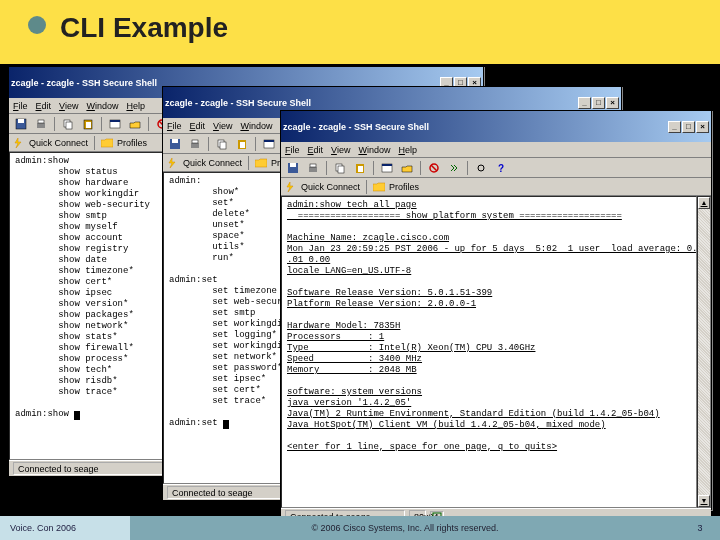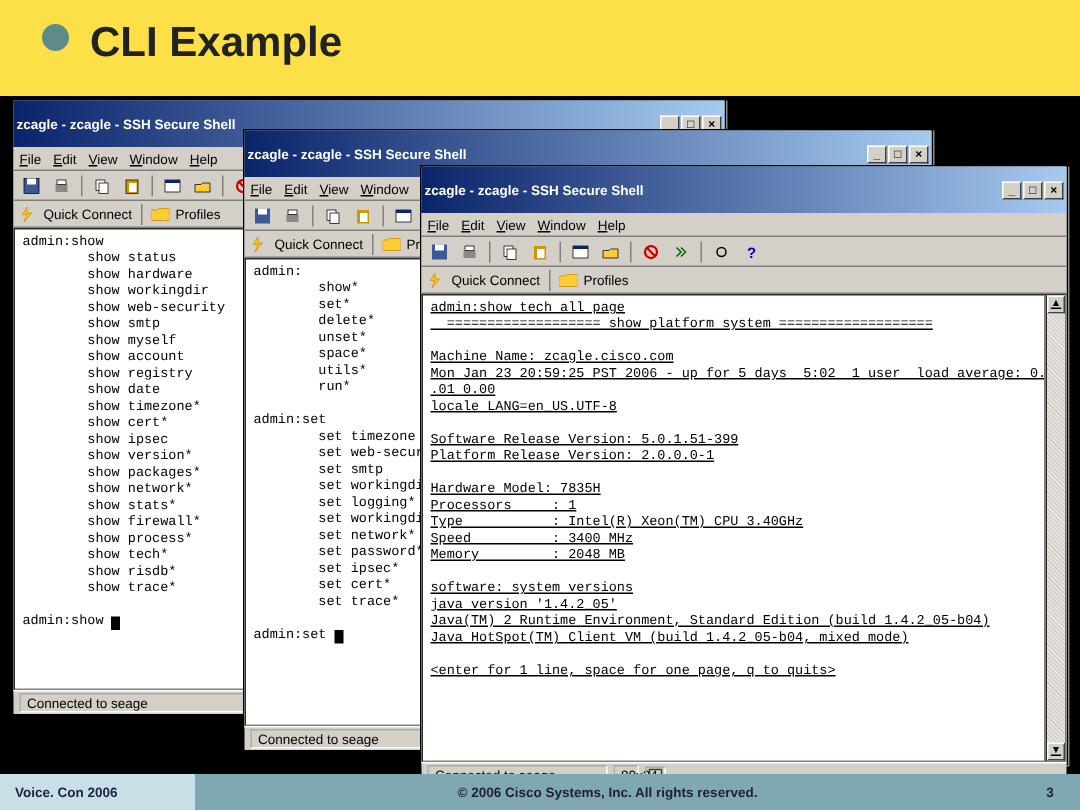--- a/index.html
+++ b/index.html
@@ -1,21 +1,21 @@
 <!DOCTYPE html>
 <html><head>
 <meta charset="utf-8">
 <style>
   * { box-sizing: border-box; margin: 0; padding: 0; }
   html, body { width: 720px; height: 540px; font-family: Arial, Helvetica, sans-serif; }
   .slide { width: 720px; height: 540px; background: #000; position: relative; overflow: hidden; }
   .header-zone { position: absolute; top: 0; left: 0; width: 720px; height: 64px; background: #fde047; }
   .accent-dot { position: absolute; top: 16px; left: 28px; width: 18px; height: 18px; border-radius: 50%; background: #5e8a8a; }
   .title { position: absolute; top: 12px; left: 60px; font-size: 28px; font-weight: bold; color: #222; }
-  .footer { position: absolute; bottom: 0; left: 0; width: 720px; height: 24px; background: linear-gradient(to right,#c7e0e8 0,#c7e0e8 130px,#7fa8b3 130px,#7fa8b3 720px); display: flex; align-items: center; font-size: 9px; color: #224; font-weight: bold; }
+  .footer { position: absolute; bottom: 0; left: 0; width: 720px; height: 24px; background: linear-gradient(to right,#c7e0e8 0,#c7e0e8 130px,#7fa8b3 130px,#7fa8b3 720px); display: flex; align-items: center; font-size: 9px; color: #224; }
   .footer .left { width: 130px; padding-left: 10px; }
   .footer .center { flex: 1; text-align: center; color: #223; }
   .footer .right { width: 40px; text-align: center; }
   .workspace { position: absolute; top: 64px; left: 4px; width: 712px; height: 450px; background: #000; }
   .win { position: absolute; background: #d4d0c8; border: 1px solid #000; box-shadow: 1px 1px 0 #888; font-family: Tahoma, Verdana, sans-serif; font-size: 9px; color: #000; }
   .titlebar { height: 31px; background: linear-gradient(to right,#0a246a,#a6caf0); color: #fff; display: flex; align-items: center; padding: 0 2px; font-size: 9px; font-weight: bold; }
   .titlebar .t-text { flex: 1; overflow: hidden; white-space: nowrap; }
   .titlebar .tb-btn { width: 13px; height: 12px; background: #d4d0c8; border: 1px solid #fff; border-right-color:#404040; border-bottom-color:#404040; margin-left: 1px; color:#000; font-size:8px; line-height:10px; text-align:center; }
   .menubar { height: 16px; background: #d4d0c8; display: flex; align-items: center; gap: 8px; padding: 0 4px; font-size: 9px; border-bottom: 1px solid #808080; }
   .menubar span { cursor: default; }

